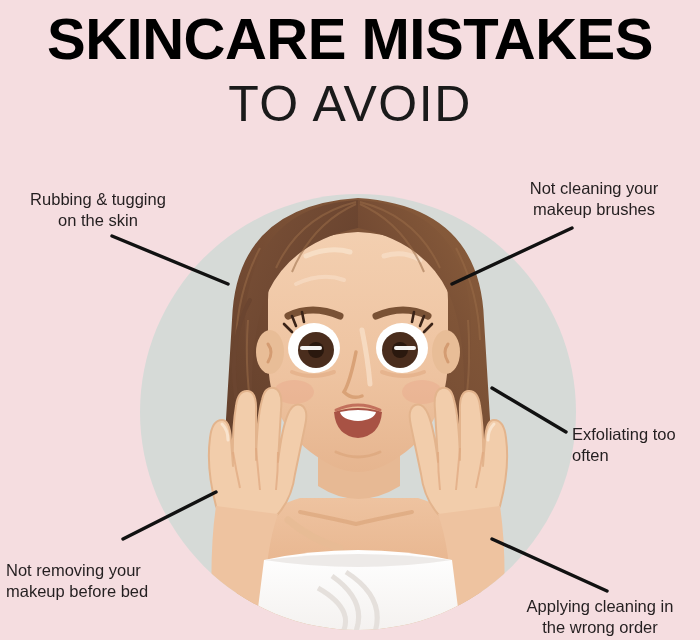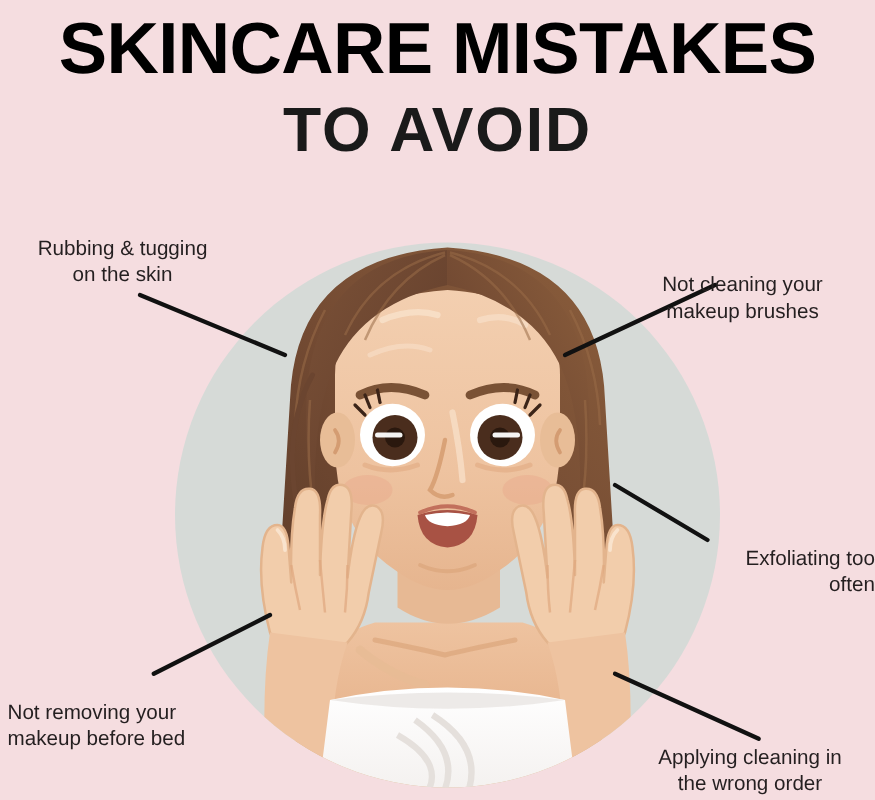--- a/index.html
+++ b/index.html
@@ -26,40 +26,40 @@
     font-weight:700;
     font-size:58px;
     line-height:62px;
     letter-spacing:-0.5px;
     color:#000000;
     white-space:nowrap;
   }
   .title-sub{
     display:block;
     font-family:"Liberation Sans", sans-serif;
-    font-weight:700;
+    font-weight:400;
     font-size:50px;
     line-height:56px;
     letter-spacing:1.5px;
     color:#1a1a1a;
     margin-top:6px;
   }
 
   .callout{
     position:absolute;
     color:#241f20;
     font-size:16.5px;
     line-height:21px;
     font-family:"Liberation Sans", sans-serif;
     font-weight:400;
     white-space:pre-line;
   }
   .c-rubbing{left:8px;top:189px;width:180px;text-align:center;}
-  .c-brushes{left:496px;top:178px;width:196px;text-align:center;margin-top:40px;}
-  .c-exfoliating{left:572px;top:437px;width:128px;text-align:right;}
+  .c-brushes{left:496px;top:178px;width:196px;text-align:center;}
+  .c-exfoliating{left:572px;top:424px;width:128px;text-align:left;}
   .c-removing{left:6px;top:560px;width:210px;text-align:left;}
   .c-order{left:500px;top:596px;width:200px;text-align:center;}
 </style>
 </head>
 <body>
 
 <div id="infographic">
 
   <svg id="art" viewBox="0 0 700 640">
     <defs>

